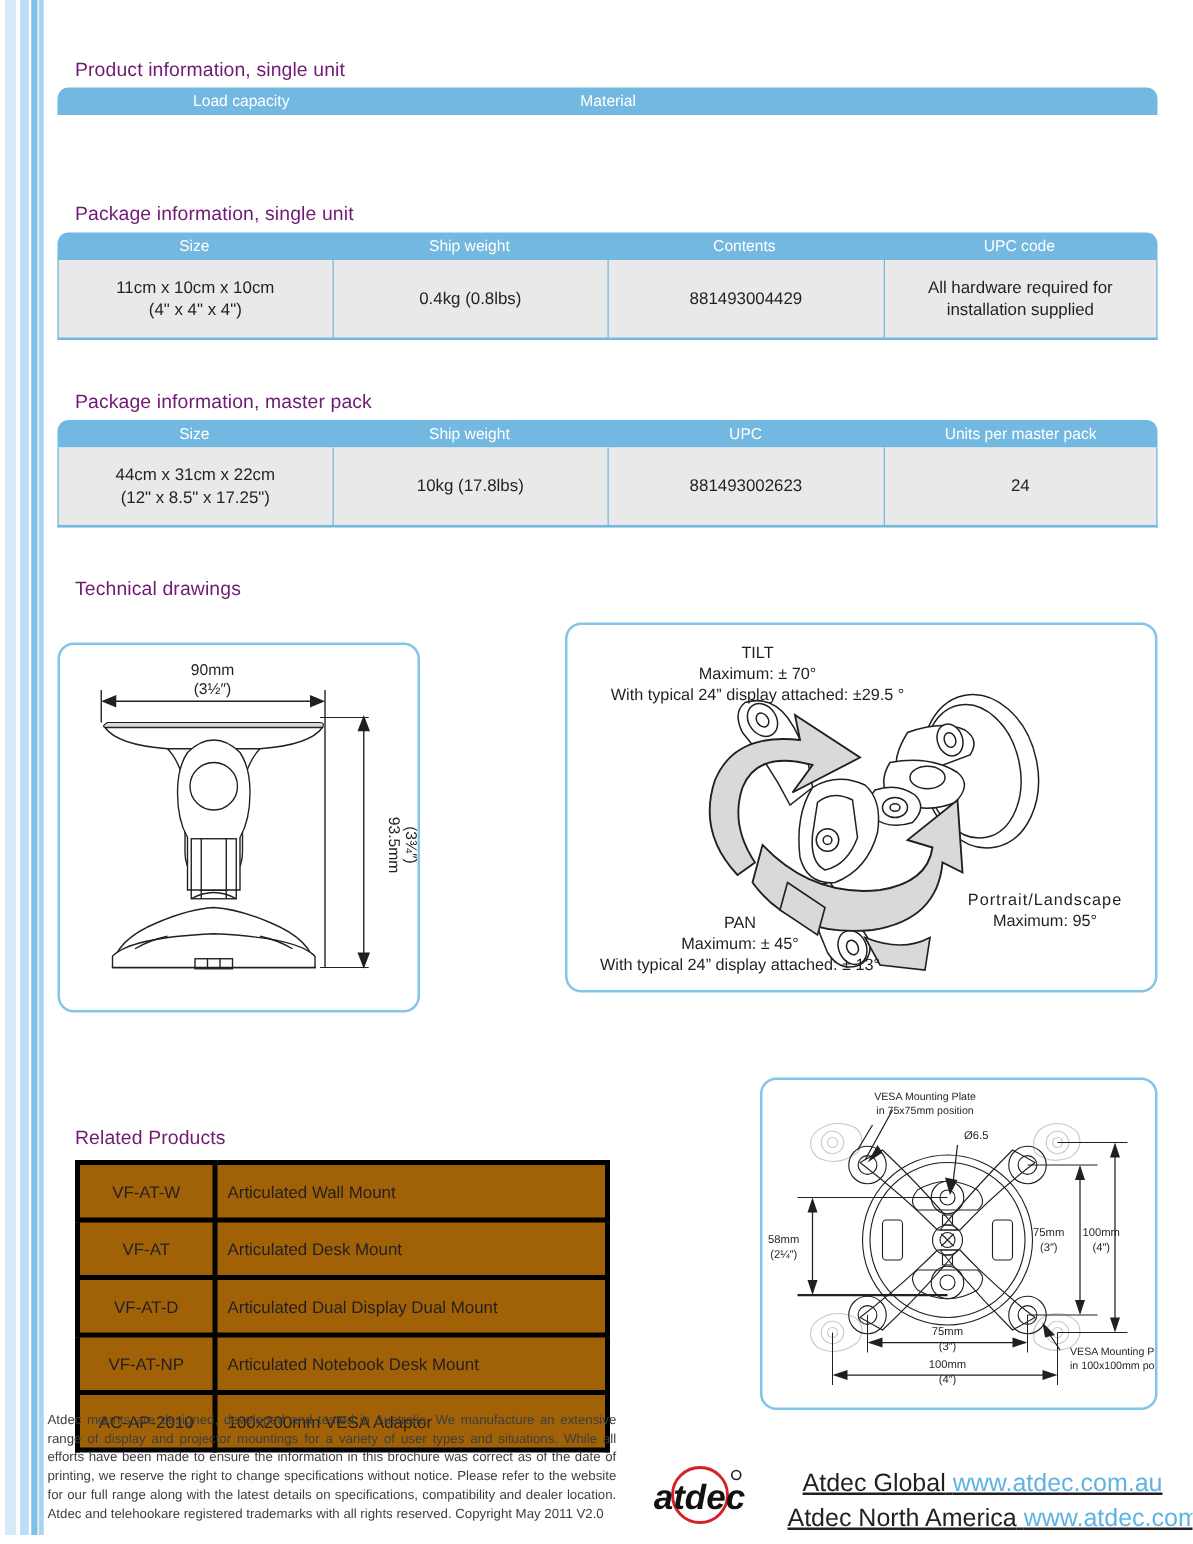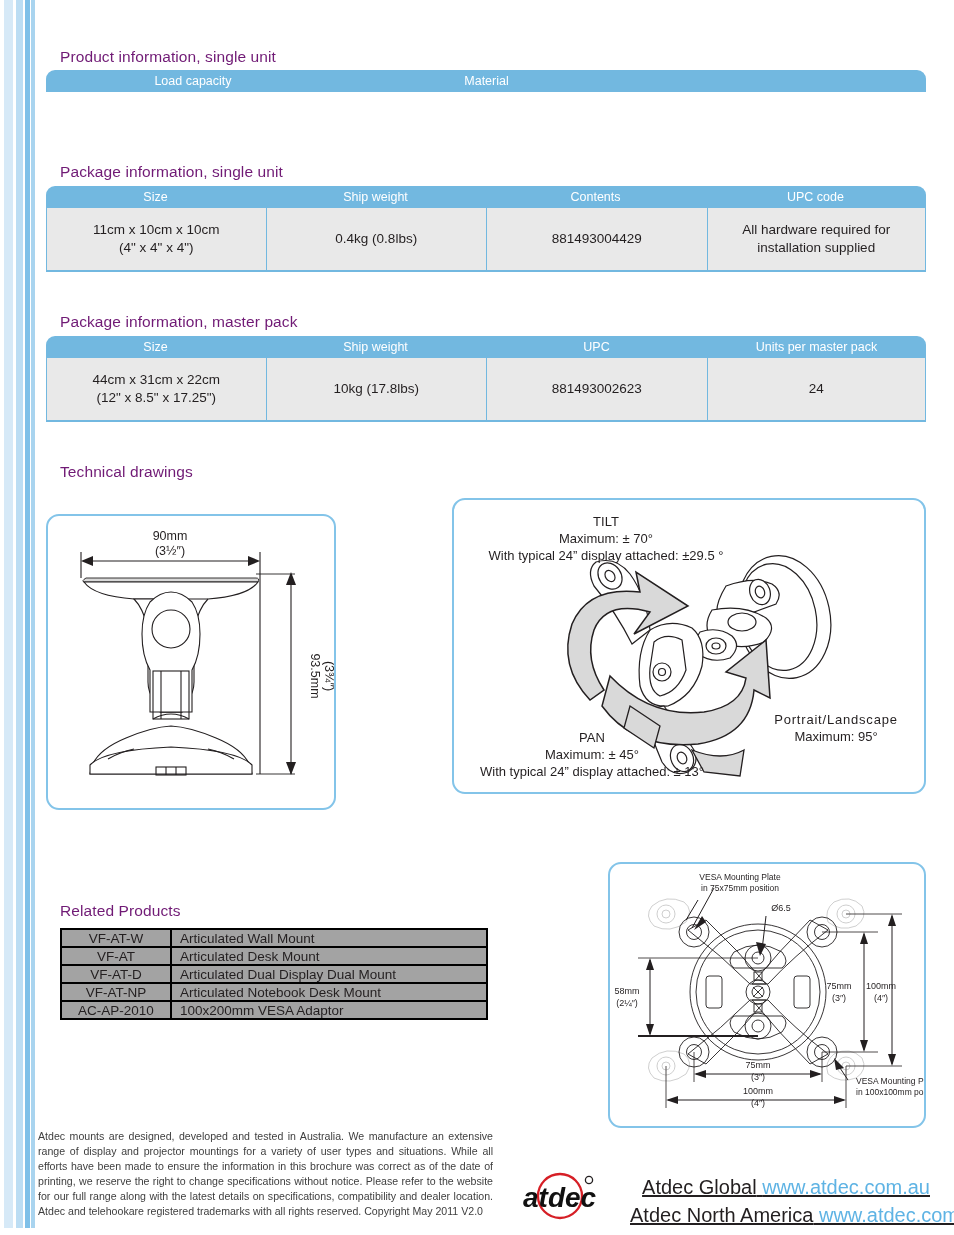--- a/index.html
+++ b/index.html
@@ -74,25 +74,25 @@
     border-radius:13px;
     background:#ffffff;
     box-sizing:border-box;
   }
   .panel svg{display:block;}
   .dim-txt{font-family:"Liberation Sans", sans-serif;fill:#231f20;}
 
   
   .rp-table{position:absolute;left:60px;top:928px;width:428px;border-collapse:collapse;}
   .rp-table td{
-    border:2px solid #000000;
-    height:18px;
+    border:4px solid #000000;
+    height:46px;
     font-size:13.5px;
     color:#231f20;
-    background:#a3a3a3;
+    background:#a16207;
     padding:0 8px;
     box-sizing:border-box;
   }
   .rp-code{width:110px;text-align:center;}
   .rp-desc{padding-left:18px;}
 
   
   .disclaimer{
     position:absolute;left:38px;top:1129px;width:455px;
     font-size:10.6px;line-height:1.42;color:#3e3e3e;

